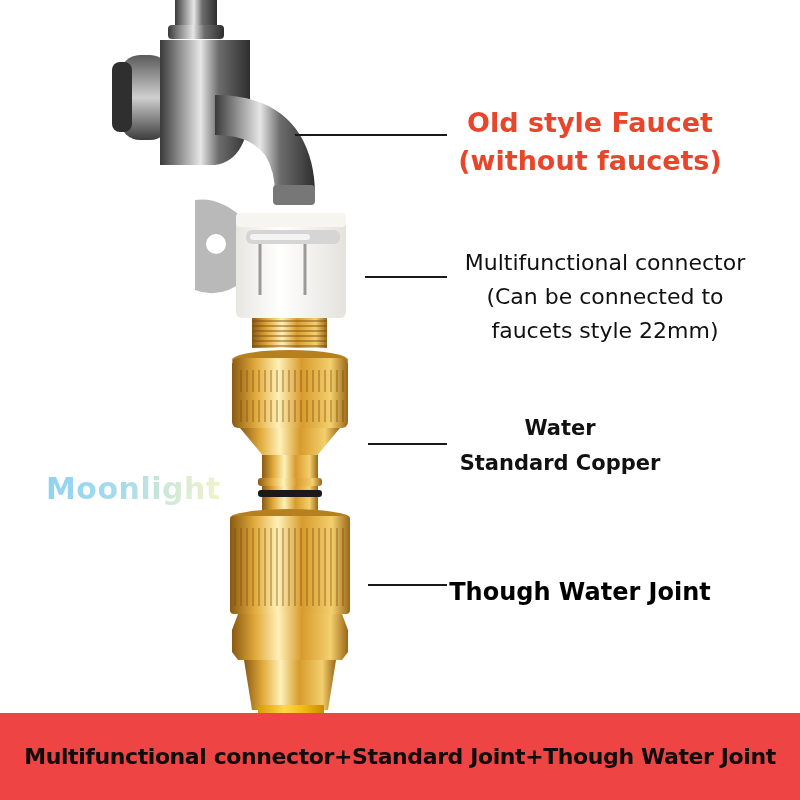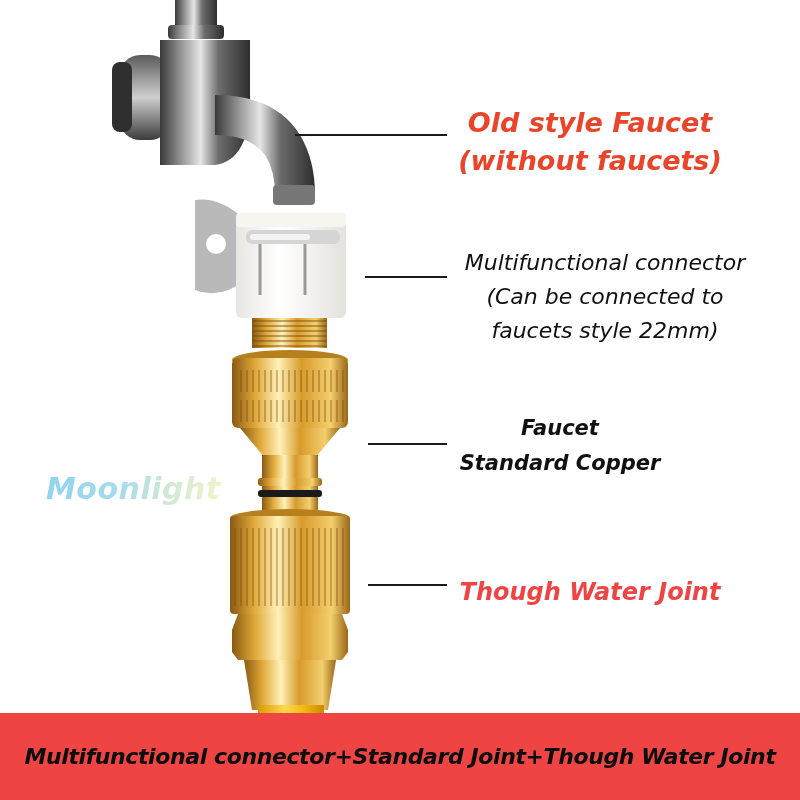--- a/index.html
+++ b/index.html
@@ -1,23 +1,23 @@
 <!DOCTYPE html>
 <html><head>
 <meta charset="utf-8">
 <style>
   html, body { margin: 0; padding: 0; }
   body { width: 800px; height: 800px; background: #ffffff; position: relative; overflow: hidden; font-family: "DejaVu Sans", "Liberation Sans", sans-serif; }
-  .stage { position: absolute; left: 0; top: 0; width: 696px; height: 800px; font-style: italic; }
+  .stage { position: absolute; left: 0; top: 0; width: 696px; height: 800px; }
   .illus { position: absolute; left: 0; top: 0; width: 800px; height: 720px; }
   .label { position: absolute; text-align: center; line-height: 1.3; }
   .lbl-faucet { left: 450px; top: 104px; width: 280px; color: #e8452a; font-weight: bold; font-size: 27px; line-height: 38px; }
   .lbl-connector { left: 440px; top: 246px; width: 330px; color: #111; font-size: 22px; line-height: 34px; }
   .lbl-copper { left: 455px; top: 411px; width: 210px; color: #111; font-weight: bold; font-size: 21px; line-height: 35px; }
-  .lbl-water { left: 450px; top: 574px; width: 280px; color: #ef4444; font-weight: bold; font-size: 24px; line-height: 36px; text-align: center; }
+  .lbl-water { left: 440px; top: 574px; width: 280px; color: #000000; font-weight: bold; font-size: 24px; line-height: 36px; text-align: center; }
   .leader { position: absolute; height: 2px; background: #1a1a1a; }
   .watermark { position: absolute; left: 46px; top: 471px; font-size: 30px; font-weight: bold; letter-spacing: 0.5px;
     background: linear-gradient(90deg, #8fd3f2 0%, #a9dcea 45%, #cfe9d6 70%, #f1f3c8 100%);
     -webkit-background-clip: text; background-clip: text; color: transparent; }
   .banner { position: absolute; left: 0; top: 713px; width: 800px; height: 87px; background: #ef4444; display: flex; align-items: center; justify-content: center; }
   .banner-text { font-weight: bold; font-size: 22px; color: #0d0d0d; letter-spacing: -0.4px; white-space: nowrap; }
 </style>
 </head>
 <body>
 
@@ -125,21 +125,21 @@
     <div>(without faucets)</div>
   </div>
 
   <div class="label lbl-connector">
     <div>Multifunctional connector</div>
     <div>(Can be connected to</div>
     <div>faucets style 22mm)</div>
   </div>
 
   <div class="label lbl-copper">
-    <div>Faucet</div>
+    <div>Water</div>
     <div>Standard Copper</div>
   </div>
 
   <div class="label lbl-water">
     <div>Though Water Joint</div>
   </div>
 
   <div class="watermark">Moonlight</div>
 
   <div class="banner">

